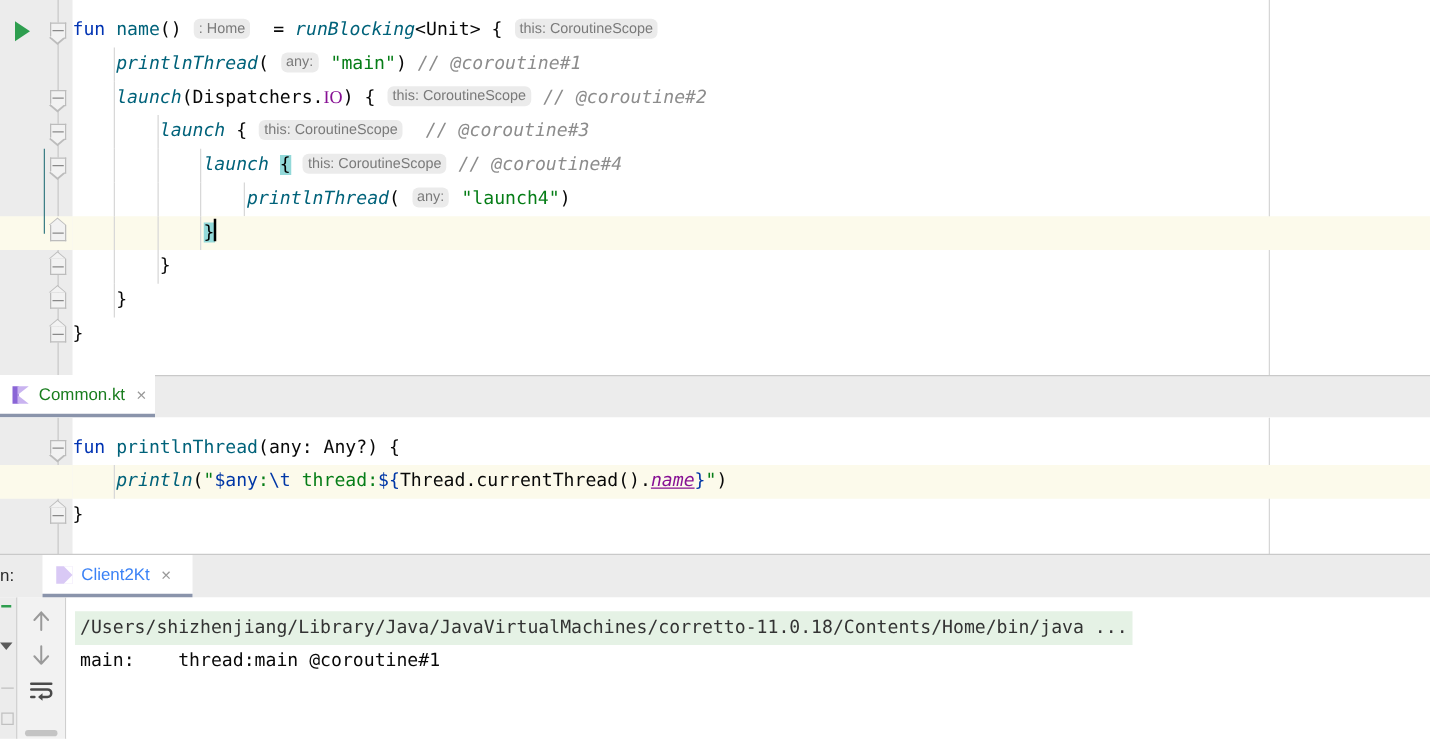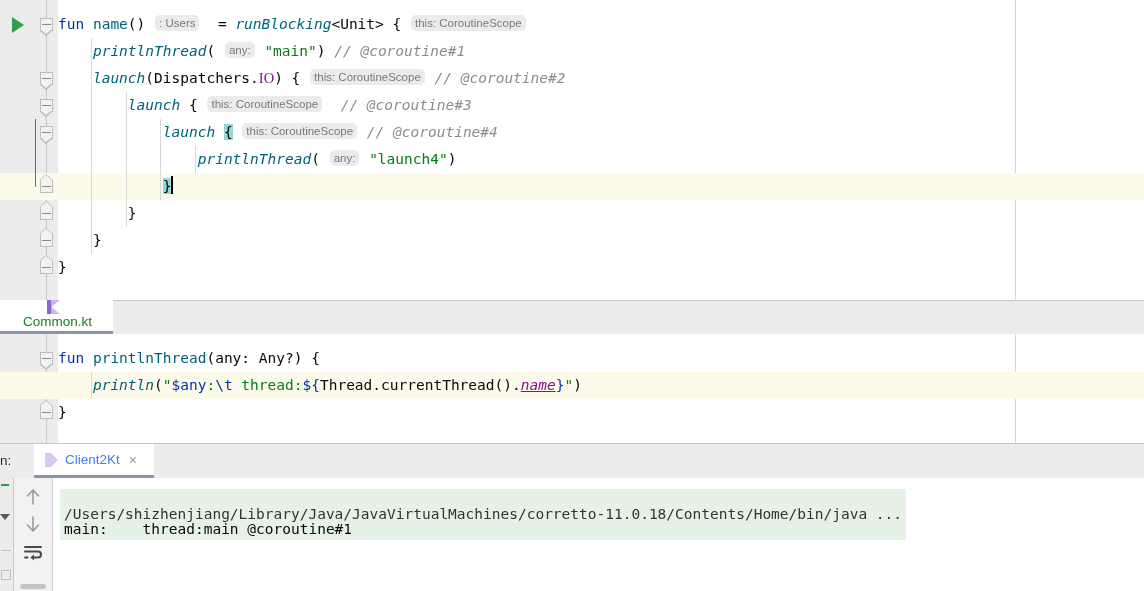--- a/index.html
+++ b/index.html
@@ -84,36 +84,36 @@
   
   #run-panel{position:absolute;left:0;top:444px;width:1144px;height:147px;background:#ffffff;}
   #run-tabbar{position:absolute;left:0;top:0;width:1144px;height:34px;background:#ececec;}
   #run-label{position:absolute;left:0;top:9px;font-size:13.5px;color:#2b2b2b;}
   #left-strip{position:absolute;left:0;top:34px;width:13px;bottom:0;background:#ececec;border-right:1px solid #c9c9c9;}
   #run-toolbar{position:absolute;left:14px;top:34px;width:38px;bottom:0;background:#f2f2f2;border-right:1px solid #cfcfcf;}
   .tb-btn{position:absolute;left:8px;width:22px;height:22px;}
   #console{position:absolute;left:53px;top:34px;right:0;bottom:0;background:#fff;overflow:hidden;}
   .cline{position:absolute;left:11px;white-space:pre;
     font-family:"DejaVu Sans Mono", monospace;font-size:14.5px;color:#080808;height:27px;line-height:27px;}
-  .cline.cmd{background:#e5f2e5;padding:12px 4px;left:7px;color:#333;}
+  .cline.cmd{background:#e5f2e5;padding:0 4px;left:7px;color:#333;}
 
   .hsep{position:absolute;left:0;right:0;height:1px;background:#c9c9c9;}
 </style>
 </head>
 <body>
 
 <div class="ide">
 
   <div id="pane-top" class="editor-pane">
     <div class="gutter"></div>
     <div class="gutter-fold"></div>
     <div class="fold-rail"></div>
     <div class="right-margin" style="left:1015px"></div>
     <div class="code-area" id="code-top">
-        <div class="line" style="top: 11px;"><span class="kw">fun </span><span class="fn-ni">name</span><span class="plain">()</span><span class="plain"> </span><span class="inlay">: Users</span><span class="plain">  = </span><span class="fn">runBlocking</span><span class="plain">&lt;Unit&gt; { </span><span class="inlay">this: CoroutineScope</span></div>
+        <div class="line" style="top: 11px;"><span class="kw">fun </span><span class="fn-ni">name</span><span class="plain">()</span><span class="plain"> </span><span class="inlay">: Home</span><span class="plain">  = </span><span class="fn">runBlocking</span><span class="plain">&lt;Unit&gt; { </span><span class="inlay">this: CoroutineScope</span></div>
         <div class="line" style="top: 38px;"><span class="plain">    </span><span class="fn">printlnThread</span><span class="plain">( </span><span class="inlay">any:</span><span class="plain"> </span><span class="str">"main"</span><span class="plain">) </span><span class="cmt">// @coroutine#1</span></div>
         <div class="indent-guide" style="left: 33px; top: 38px; height: 27px;"></div>
         <div class="line" style="top: 65px;"><span class="plain">    </span><span class="fn">launch</span><span class="plain">(</span><span class="plain">Dispatchers.</span><span class="prop">IO</span><span class="plain">) { </span><span class="inlay">this: CoroutineScope</span><span class="plain"> </span><span class="cmt">// @coroutine#2</span></div>
         <div class="indent-guide" style="left: 33px; top: 65px; height: 27px;"></div>
         <div class="line" style="top: 92px;"><span class="plain">        </span><span class="fn">launch</span><span class="plain"> { </span><span class="inlay">this: CoroutineScope</span><span class="plain">  </span><span class="cmt">// @coroutine#3</span></div>
         <div class="indent-guide" style="left: 33px; top: 92px; height: 27px;"></div>
         <div class="indent-guide" style="left: 68px; top: 92px; height: 27px;"></div>
         <div class="line" style="top: 119px;"><span class="plain">            </span><span class="fn">launch</span><span class="plain"> </span><span class="brace-match">{</span><span class="plain"> </span><span class="inlay">this: CoroutineScope</span><span class="plain"> </span><span class="cmt">// @coroutine#4</span></div>
         <div class="indent-guide" style="left: 33px; top: 119px; height: 27px;"></div>
         <div class="indent-guide" style="left: 68px; top: 119px; height: 27px;"></div>
@@ -177,21 +177,21 @@
           <span class="mn"></span>
           <span class="tip"></span>
         </div>
         <div class="run-arrow" style="top: 17px;"></div>
         <div style="position: absolute; left: 35px; width: 1px; background: rgb(61, 127, 134); top: 119px; height: 68px;"></div>
       </div>
   </div>
 
   <div id="tabbar-mid">
     <div class="hsep" style="top:0"></div>
-    <div class="tab active" style="left:0;width:113px;flex-direction:column;">
+    <div class="tab active" style="left:0;width:124px;">
       <span class="kt-icon">
         <i style="left:0;top:0;width:5px;height:14px;background:#8a65d6;"></i>
         <i style="left:4px;top:0;width:0;height:0;border-top:7px solid #c9b3f0;border-bottom:7px solid #c9b3f0;border-right:9px solid transparent;"></i>
       </span>
       <span class="tab-label" style="color:#197d1e">Common.kt</span>
       <span class="tab-close">×</span>
     </div>
   </div>
 
   <div id="pane-bottom" class="editor-pane">

